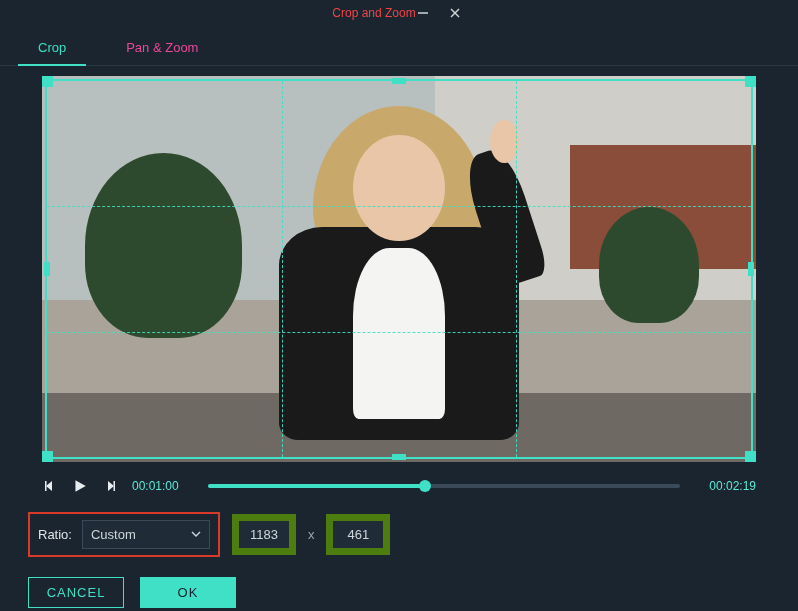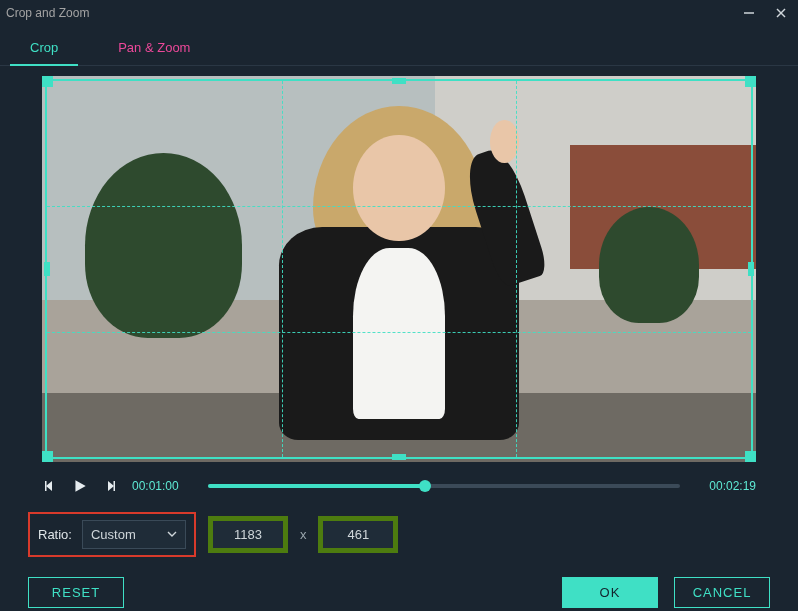--- a/index.html
+++ b/index.html
@@ -9,31 +9,31 @@
     font-family: "Segoe UI", Arial, sans-serif;
     font-size: 13px;
     width: 798px;
     height: 611px;
     overflow: hidden;
     user-select: none;
   }
   .titlebar {
     display: flex;
     align-items: center;
-    justify-content: space-between;
+    justify-content: center;
     padding: 6px 10px 4px 6px;
     font-size: 12px;
-    color: #a3a3a3;
+    color: #ef4444;
   }
   .titlebar .controls { display: flex; gap: 18px; align-items: center; }
   .win-btn { width: 14px; height: 14px; display: flex; align-items: center; justify-content: center; cursor: pointer; }
   .tabs {
     display: flex;
     gap: 0;
-    padding: 6px 0 0 0;
+    padding: 6px 0 0 8px;
     border-bottom: 1px solid #2a3744;
   }
   .tab {
     padding: 10px 30px 10px 30px;
     font-size: 13px;
     color: #ec4899;
     cursor: pointer;
     position: relative;
   }
   .tab.active {
@@ -115,25 +115,25 @@
   }
   .ratio-group {
     display:flex; align-items:center; gap:10px;
     border: 2px solid #d83a2b;
     padding: 6px 8px;
   }
   .label { font-size:13px; color:#dfe5e8; }
   .select {
     display:flex; align-items:center; justify-content:space-between;
     background:#1f2c38; border:1px solid #3a4a58; color:#cfd6da;
-    padding:6px 8px; width:104px; cursor:pointer; font-size:13px;
+    padding:6px 8px; width:128px; cursor:pointer; font-size:13px;
   }
   .numbox {
-    background:#1f2c38; border:5px solid #4d7c0f; color:#cfd6da;
-    padding:6px 10px; width:80px; text-align:center; font-size:13px;
+    background:#1f2c38; border:7px solid #4d7c0f; color:#cfd6da;
+    padding:6px 10px; width:64px; text-align:center; font-size:13px;
   }
   .x { color:#9aa6ad; font-size:13px; }
 
   .footer {
     display:flex; align-items:center; justify-content:space-between;
     padding: 10px 28px 14px 28px;
   }
   .btn {
     border:1px solid #3fe0c5; color:#3fe0c5; background:transparent;
     padding:7px 0; width:96px; text-align:center; font-size:13px; letter-spacing:1px;
@@ -241,18 +241,17 @@
           </svg>
       </span>
     </div>
   </div>
   <div class="numbox">1183</div>
   <span class="x">x</span>
   <div class="numbox">461</div>
 </div>
 
 <div class="footer">
-  <div class="btn">RESET</div>
   <div class="btn-row">
+    <div class="btn">CANCEL</div>
     <div class="btn primary">OK</div>
-    <div class="btn">CANCEL</div>
   </div>
 </div>
 
 </body></html>

